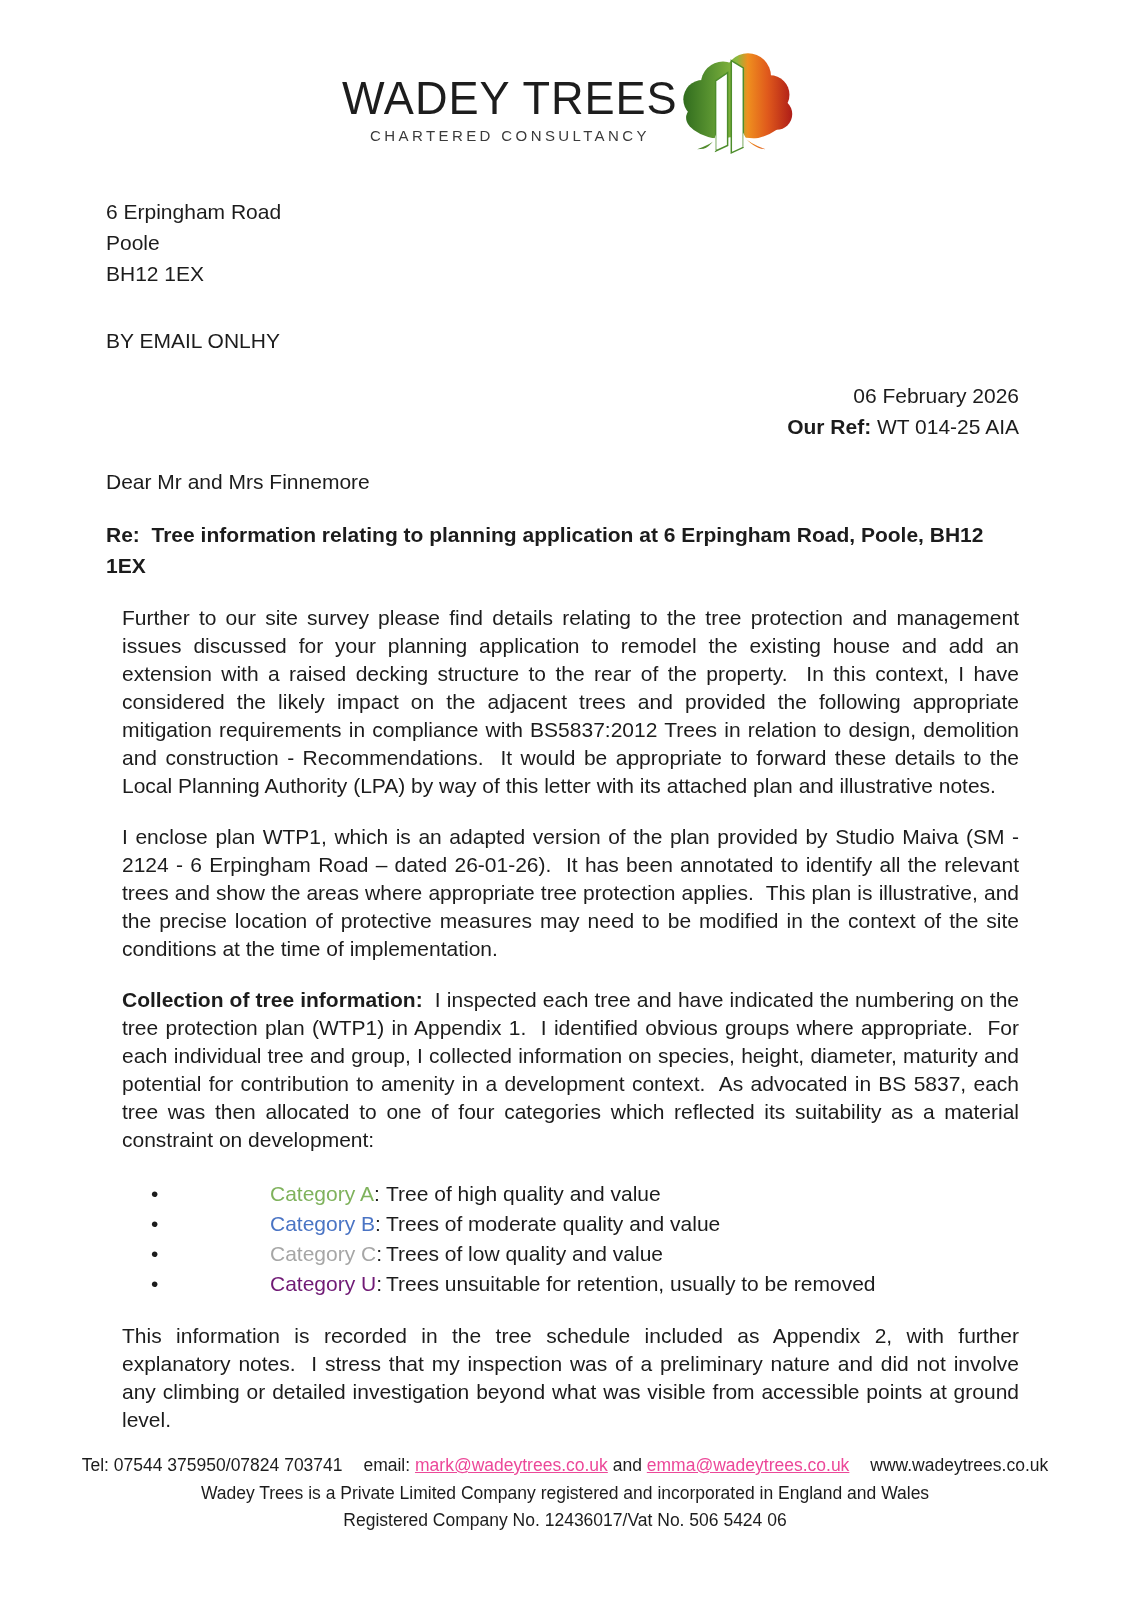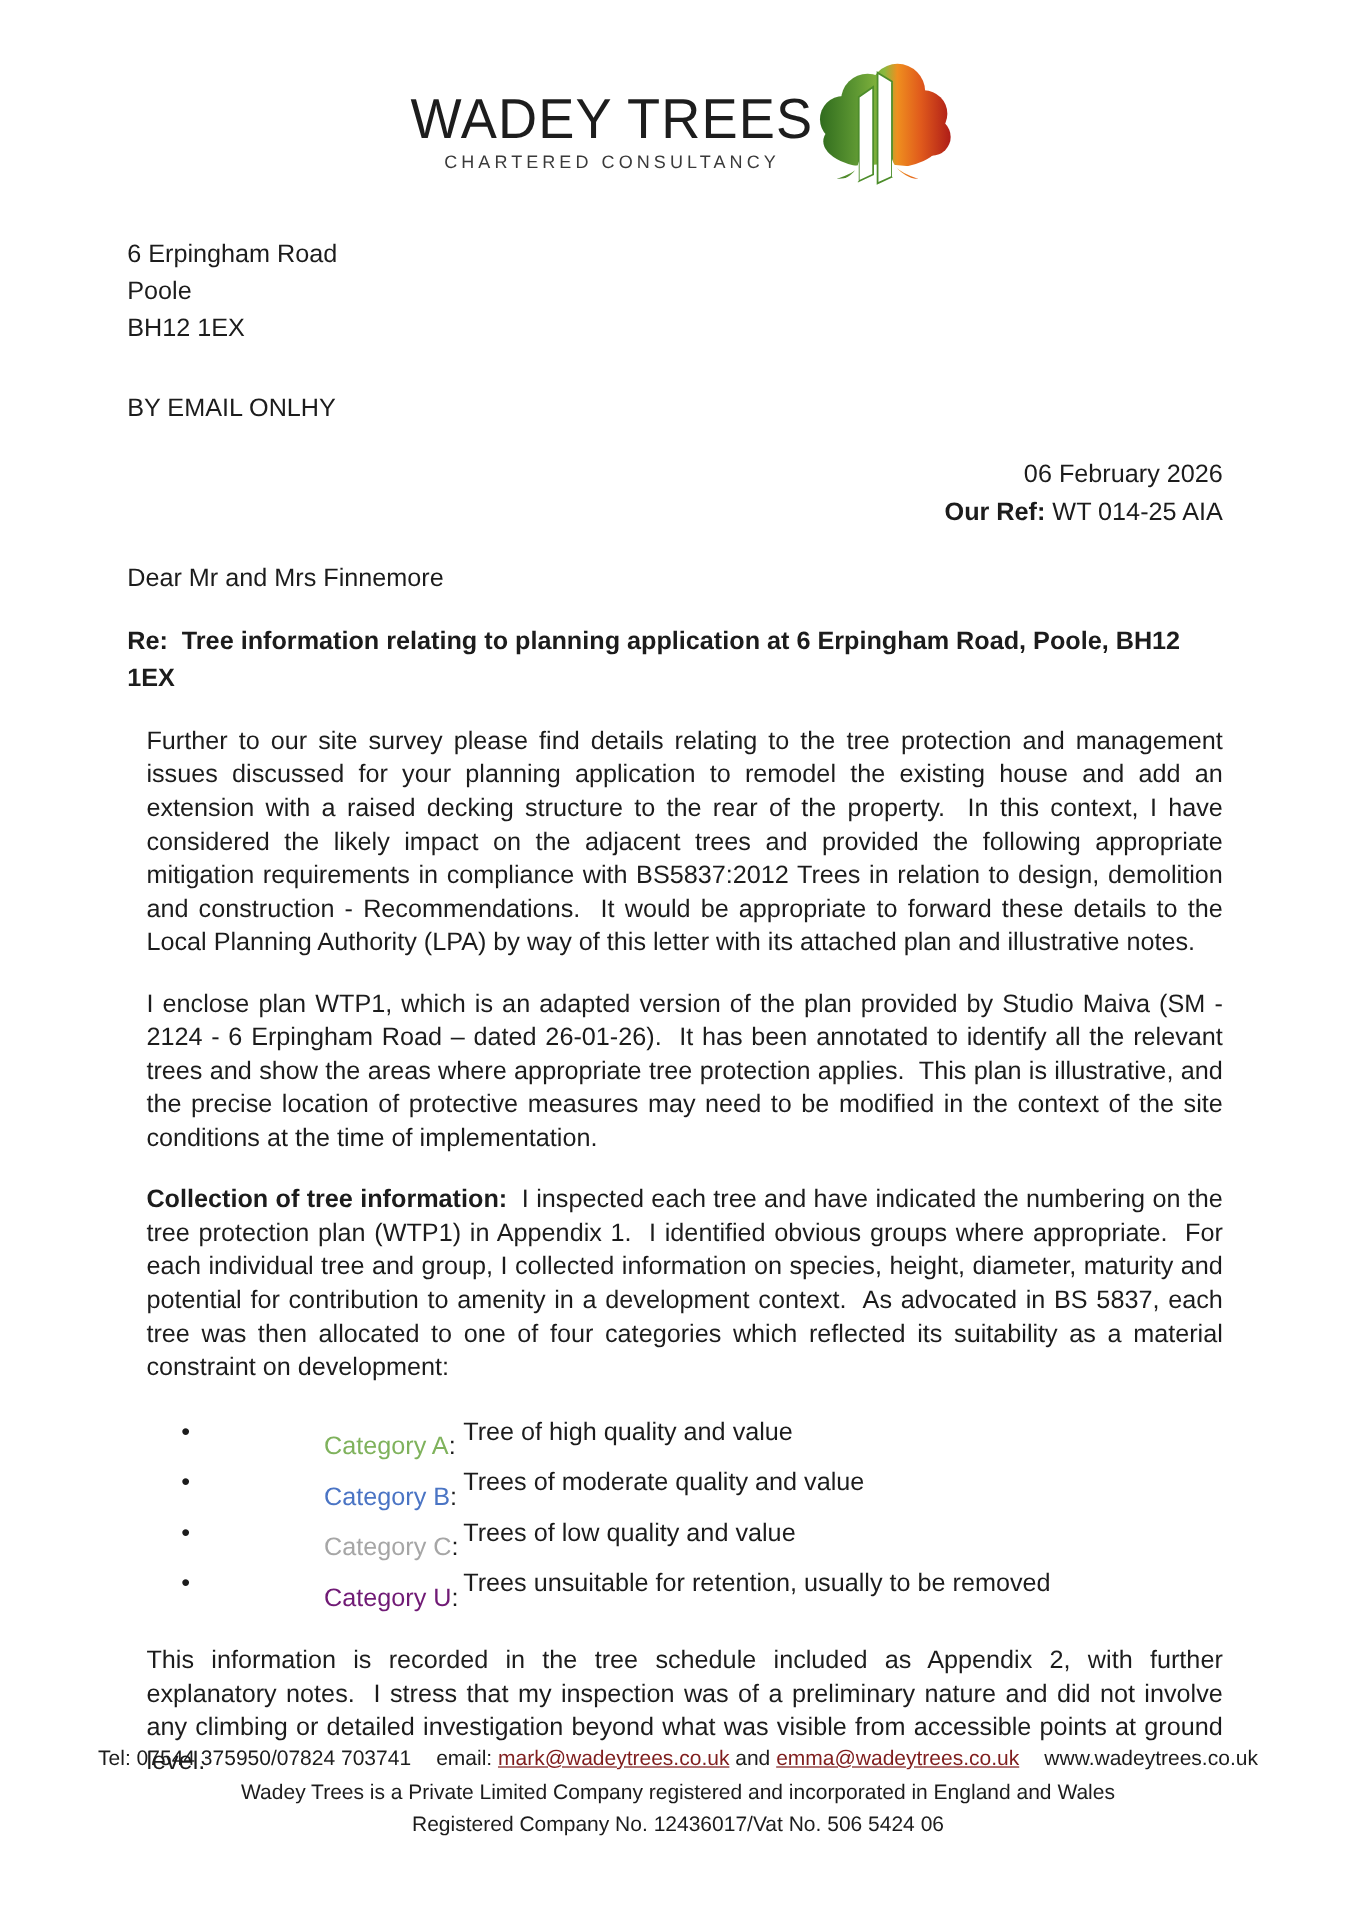--- a/index.html
+++ b/index.html
@@ -42,30 +42,30 @@
     margin:23px 0 0 16px; font-size:21px; line-height:28px;
     text-align:justify; white-space:pre-wrap;
   }
   .lead-bold { font-weight:bold; }
   b { font-weight:bold; }
 
   
   .category-list { list-style:none; margin:25px 0 0 0; padding:0; }
   .category-list li { display:flex; font-size:21px; line-height:30px; }
   .cat-dot { width:164px; padding-left:45px; box-sizing:border-box; }
-  .cat-label-box { width:116px; white-space:nowrap;margin-top:12px; }
+  .cat-label-box { width:116px; white-space:nowrap; }
   .cat-desc { flex:1; }
   .cat-colon { color:#1c1c1c; }
 
   
   .letter-footer {
     position:absolute; top:1452px; left:0; right:0;
     text-align:center; font-size:17.5px; line-height:27.5px; color:#1c1c1c;
   }
-  .footer-link { color:#7f1d1d; text-decoration:underline; cursor:pointer;text-align:right; }
+  .footer-link { color:#ec4899; text-decoration:underline; cursor:pointer;text-align:right; }
   .gap-r { margin-right:16px; }
   .gap-l { margin-left:16px; }
 </style>
 </head>
 <body>
 
 <div class="page">
 
   <header class="letterhead">
     <div class="wordmark-group">

